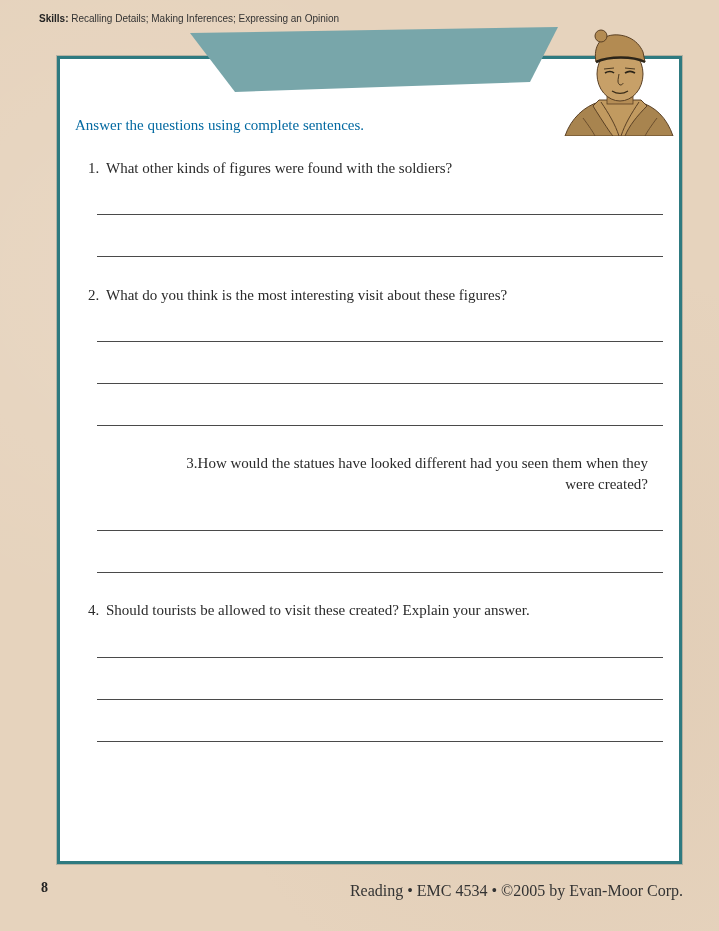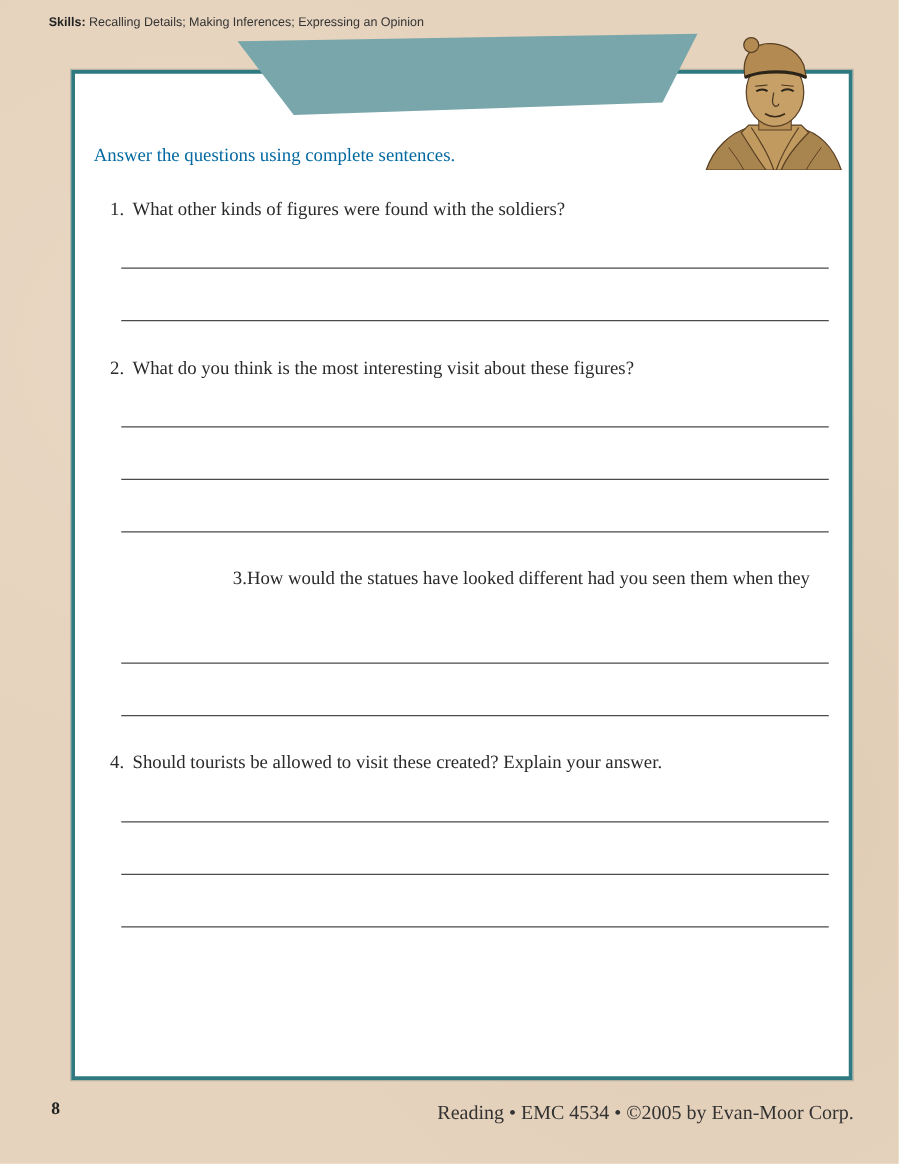--- a/index.html
+++ b/index.html
@@ -184,20 +184,21 @@
 
 <div class="question" style="top:285px;">
   <span class="num">2.</span><span class="text">What do you think is the most interesting visit about these figures?</span>
 </div>
 <div class="answer-line" style="top:341px;"></div>
 <div class="answer-line" style="top:383px;"></div>
 <div class="answer-line" style="top:425px;"></div>
 
 <div class="question" style="top:453px;text-align:right;">
   <span class="num">3.</span><span class="text">How would the statues have looked different had you seen them when they</span>
+  <span class="cont">were created?</span>
 </div>
 <div class="answer-line" style="top:530px;"></div>
 <div class="answer-line" style="top:572px;"></div>
 
 <div class="question" style="top:600px;">
   <span class="num">4.</span><span class="text">Should tourists be allowed to visit these created? Explain your answer.</span>
 </div>
 <div class="answer-line" style="top:657px;"></div>
 <div class="answer-line" style="top:699px;"></div>
 <div class="answer-line" style="top:741px;"></div>

